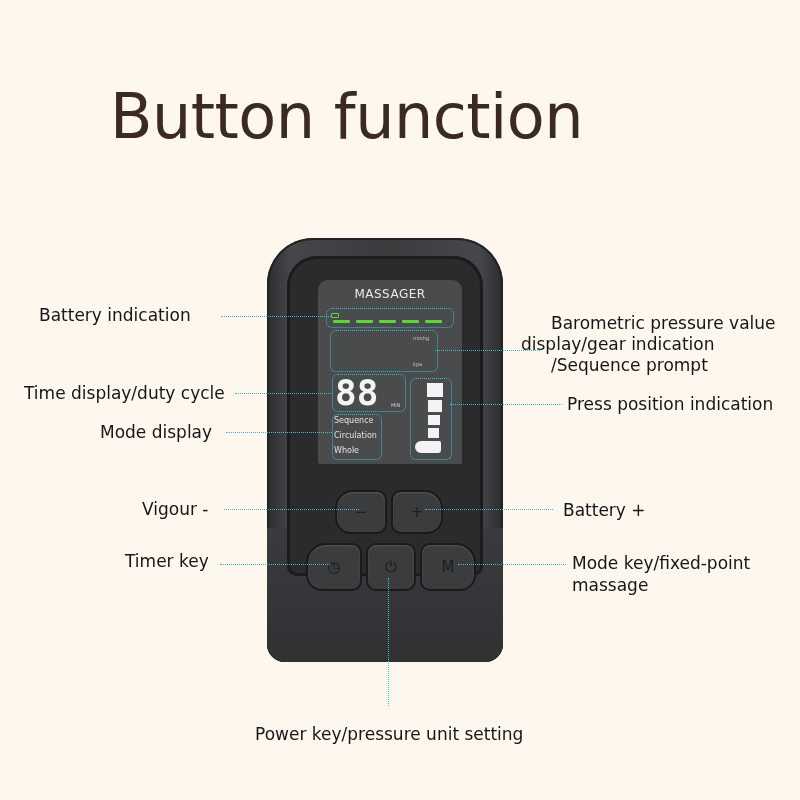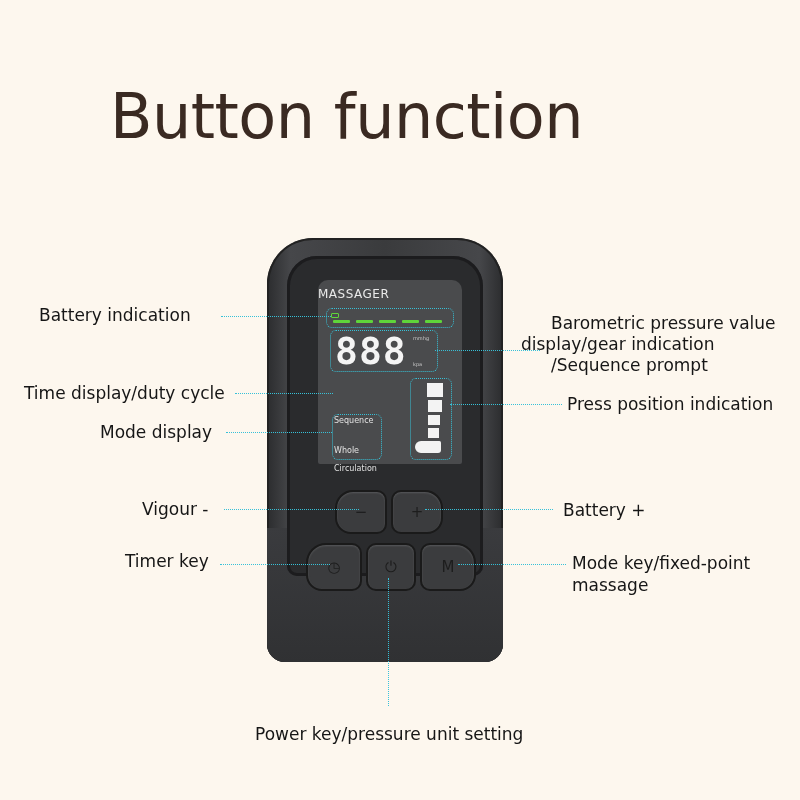--- a/index.html
+++ b/index.html
@@ -6,21 +6,21 @@
   body{width:800px;height:800px;background:#fdf7ee;position:relative;overflow:hidden;font-family:"DejaVu Sans",sans-serif;color:#1a1a1a;}
   .title{position:absolute;left:0;width:693px;top:80px;text-align:center;font-size:62px;color:#3a2a22;font-weight:normal;letter-spacing:-0.5px;}
   .label{position:absolute;font-size:17px;color:#161616;line-height:22px;white-space:nowrap;}
   .line{position:absolute;border-top:1px dotted #37c1d8;height:0;}
   .vline{position:absolute;border-left:1px dotted #37c1d8;width:0;}
   
   .device{position:absolute;left:267px;top:238px;width:236px;height:424px;border-radius:46px 46px 18px 18px;background:linear-gradient(90deg,#2b2c2e 0%,#46474a 10%,#3a3b3d 50%,#46474a 90%,#2b2c2e 100%);box-shadow:inset 0 0 0 2px #222;}
   .device-inner{position:absolute;left:20px;top:18px;width:196px;height:320px;border-radius:30px 30px 10px 10px;background:#2a2b2d;box-shadow:inset 0 0 0 3px #1c1c1e;}
   .device-bottom{position:absolute;left:0;top:290px;width:236px;height:134px;border-radius:0 0 18px 18px;background:linear-gradient(180deg,#3a3b3e,#303133);}
   .screen{position:absolute;left:318px;top:280px;width:144px;height:184px;background:#4a4b4d;border-radius:10px 10px 2px 2px;}
-  .brand{position:absolute;left:0;width:144px;top:7px;text-align:left;color:#eaeaea;font-size:12px;letter-spacing:0.5px;}
+  .brand{position:absolute;left:0;width:144px;top:7px;text-align:center;color:#eaeaea;font-size:12px;letter-spacing:0.5px;}
   .box{position:absolute;border:1px dotted #37c1d8;border-radius:6px;}
   .bar{position:absolute;height:3px;background:#5fd53a;border-radius:1px;}
   .seg{position:absolute;color:#f4f4f4;font-family:"DejaVu Sans Mono",monospace;font-weight:bold;}
   .tiny{position:absolute;font-size:5px;color:#c8c8c8;}
   .mode{position:absolute;font-size:8px;color:#e2e2e2;}
   .leg{position:absolute;background:#f3f3f3;}
   .btn{position:absolute;background:#3b3c3e;border:2px solid #1a1a1a;border-radius:12px;box-shadow:inset 0 1px 2px #58595b;color:#1d1d1d;text-align:center;font-size:15px;}
 </style>
 </head>
 <body>
@@ -38,29 +38,32 @@
   <div class="box" style="left:8px;top:28px;width:126px;height:18px;">
     <div class="bar" style="left:4px;top:4px;width:6px;height:3px;background:none;border:1px solid #5fd53a;"></div>
     <div class="bar" style="left:6px;top:11px;width:17px;"></div>
     <div class="bar" style="left:29px;top:11px;width:17px;"></div>
     <div class="bar" style="left:52px;top:11px;width:17px;"></div>
     <div class="bar" style="left:75px;top:11px;width:17px;"></div>
     <div class="bar" style="left:98px;top:11px;width:17px;"></div>
   </div>
 
   <div class="box" style="left:12px;top:50px;width:106px;height:40px;">
-    <div class="seg" style="left:4px;top:-2px;font-size:38px;letter-spacing:1px;">888</div>
     <div class="tiny" style="left:82px;top:4px;">mmhg</div>
     <div class="tiny" style="left:82px;top:30px;">kpa</div>
   </div>
 
+  <div class="box" style="left:14px;top:94px;width:72px;height:36px;">
+    <div class="seg" style="left:2px;top:-3px;font-size:36px;">88</div>
+    <div class="tiny" style="left:58px;top:27px;">MIN</div>
+  </div>
 
   <div class="box" style="left:14px;top:134px;width:48px;height:44px;">
     <div class="mode" style="left:1px;top:1px;">Sequence</div>
-    <div class="mode" style="left:1px;top:16px;margin-top:33px;">Circulation</div>
+    <div class="mode" style="left:1px;top:16px;">Circulation</div>
     <div class="mode" style="left:1px;top:31px;">Whole</div>
   </div>
 
   <div class="box" style="left:92px;top:98px;width:40px;height:80px;">
     <div class="leg" style="left:16px;top:4px;width:16px;height:14px;"></div>
     <div class="leg" style="left:17px;top:21px;width:14px;height:12px;"></div>
     <div class="leg" style="left:17px;top:36px;width:12px;height:10px;"></div>
     <div class="leg" style="left:17px;top:49px;width:11px;height:10px;"></div>
     <div class="leg" style="left:4px;top:62px;width:26px;height:12px;border-radius:8px 2px 4px 8px;"></div>
   </div>

